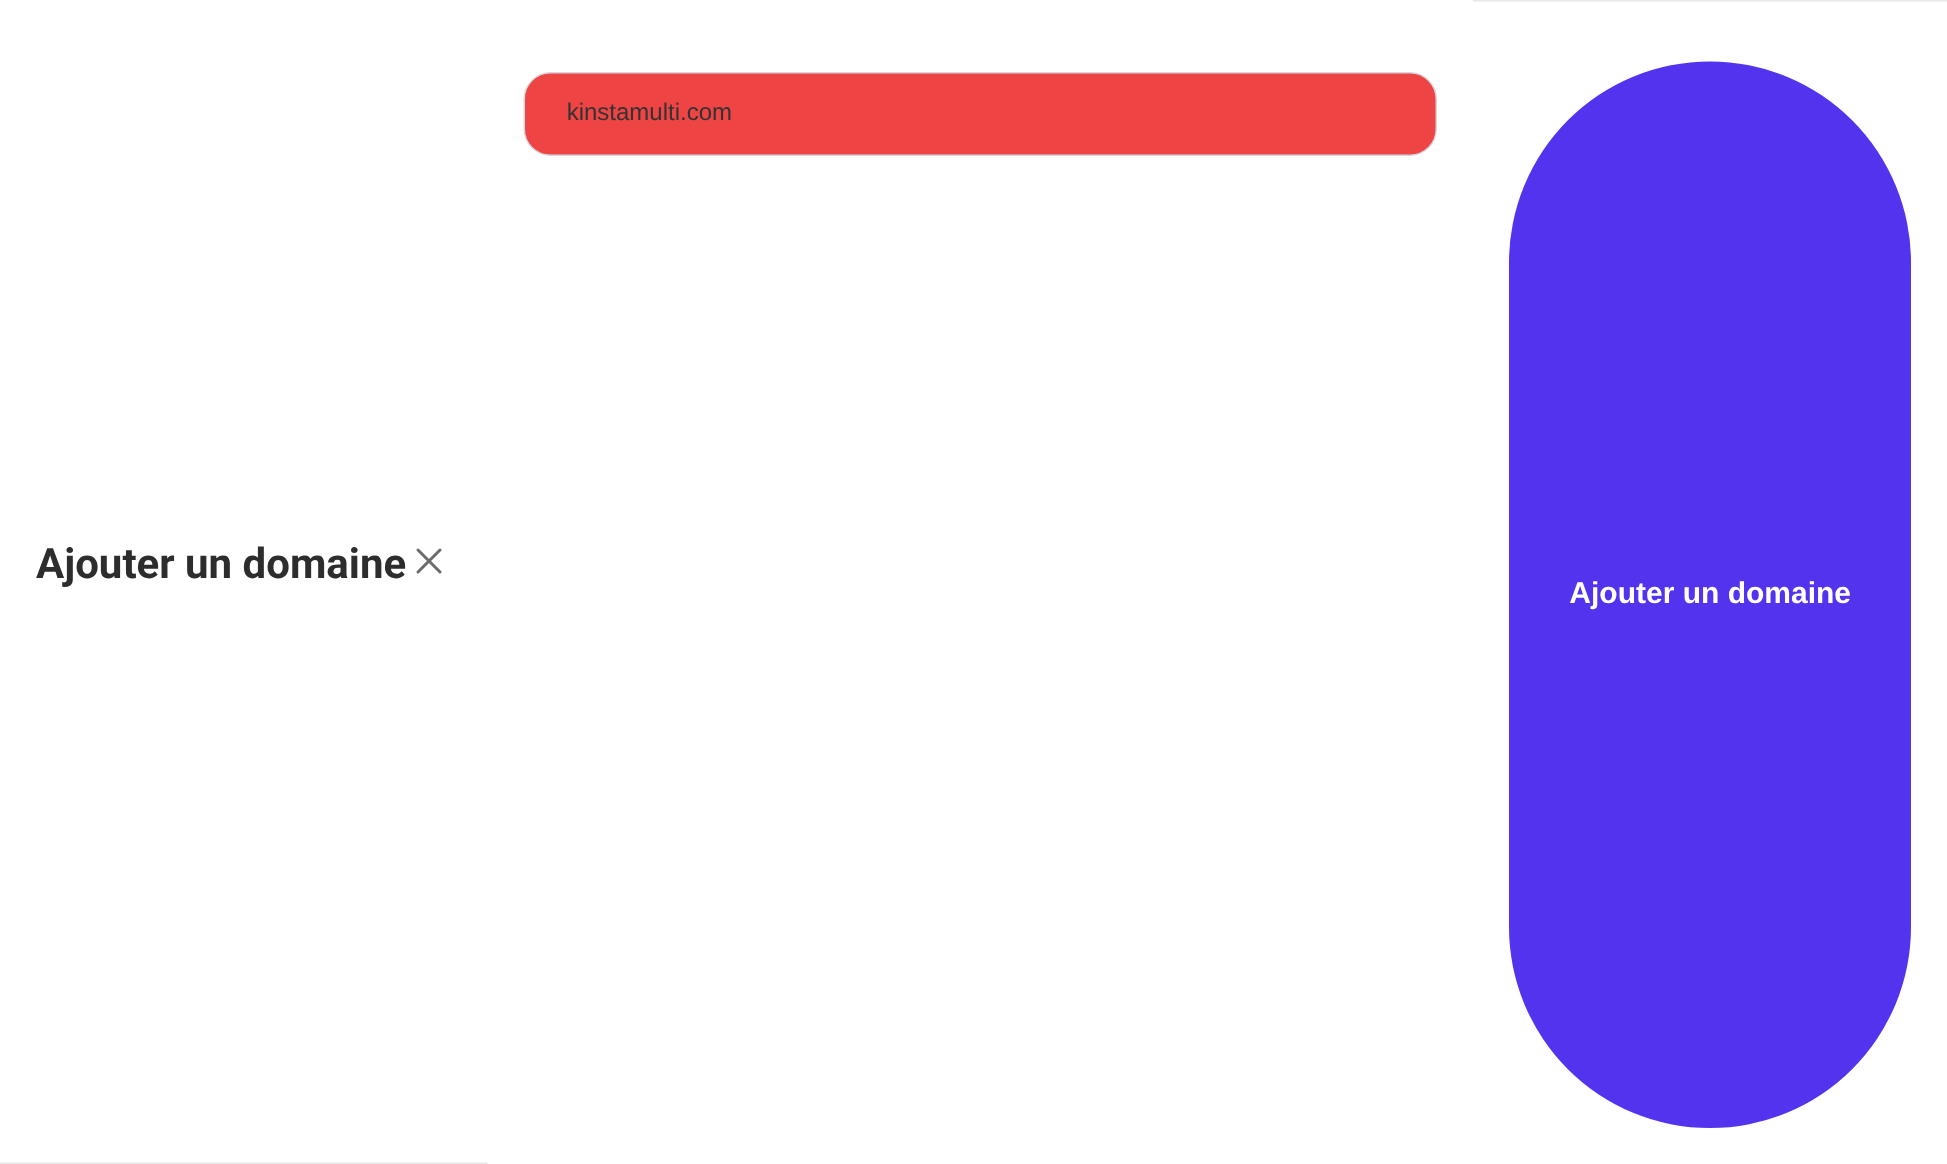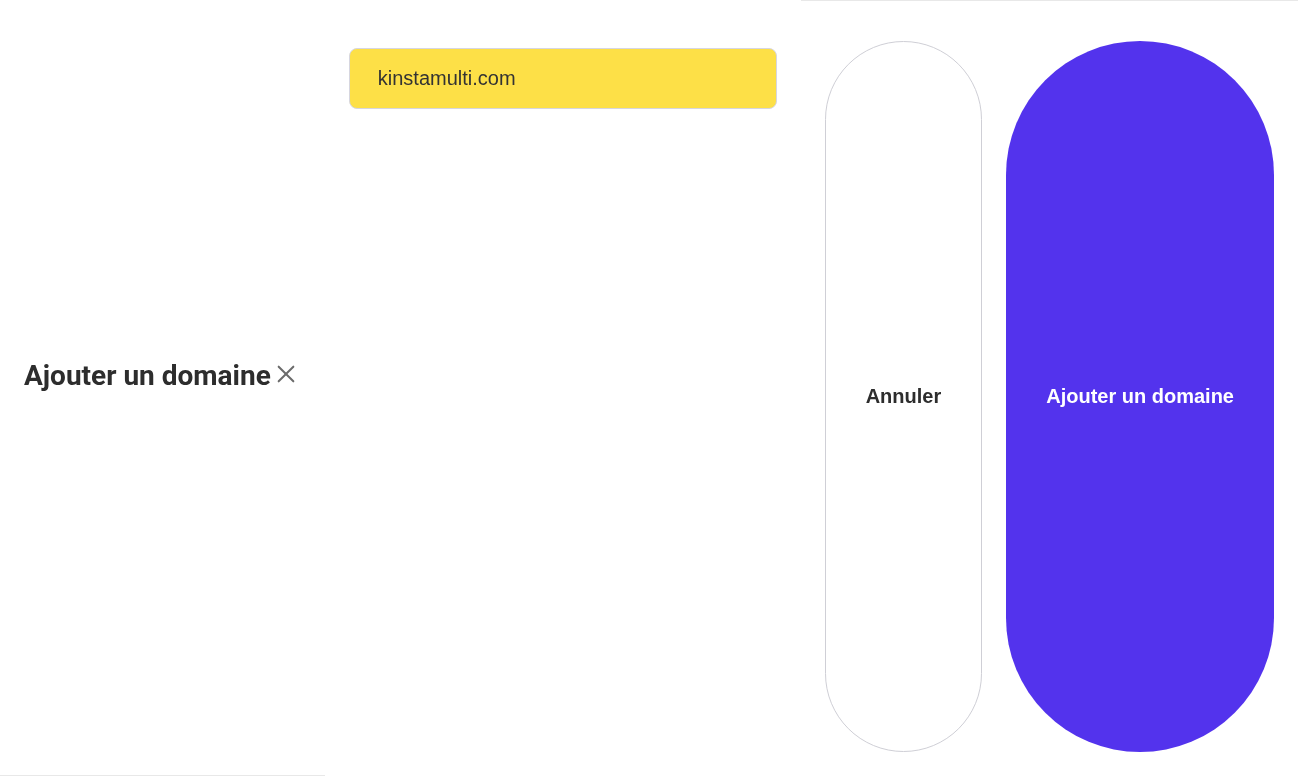--- a/index.html
+++ b/index.html
@@ -60,25 +60,25 @@
     .form-label {
       display: block;
       font-size: 20px;
       font-weight: 600;
       color: #2d2d2d;
       margin-bottom: 16px;
     }
     .text-input {
       width: 100%;
       padding: 18px 28px;
-      font-size: 20px;
+      font-size: 16px;
       border: 1px solid #d6d6e0;
-      border-radius: 8px;
+      border-radius: 18px;
       color: #333333;
-      background: #fde047;
+      background: #ef4444;
       outline: none;
     }
     .checkbox-row {
       display: flex;
       align-items: center;
       margin-top: 48px;
       gap: 18px;
     }
     .checkbox {
       width: 28px;
@@ -143,16 +143,15 @@
     </button>
   </div>
 
   <div class="modal-body">
 
     <input type="text" class="text-input" value="kinstamulti.com" style="">
 
   </div>
 
   <div class="modal-footer">
-    <button class="btn btn-secondary">Annuler</button>
     <button class="btn btn-primary">Ajouter un domaine</button>
   </div>
 </div>
 
 </body></html>

